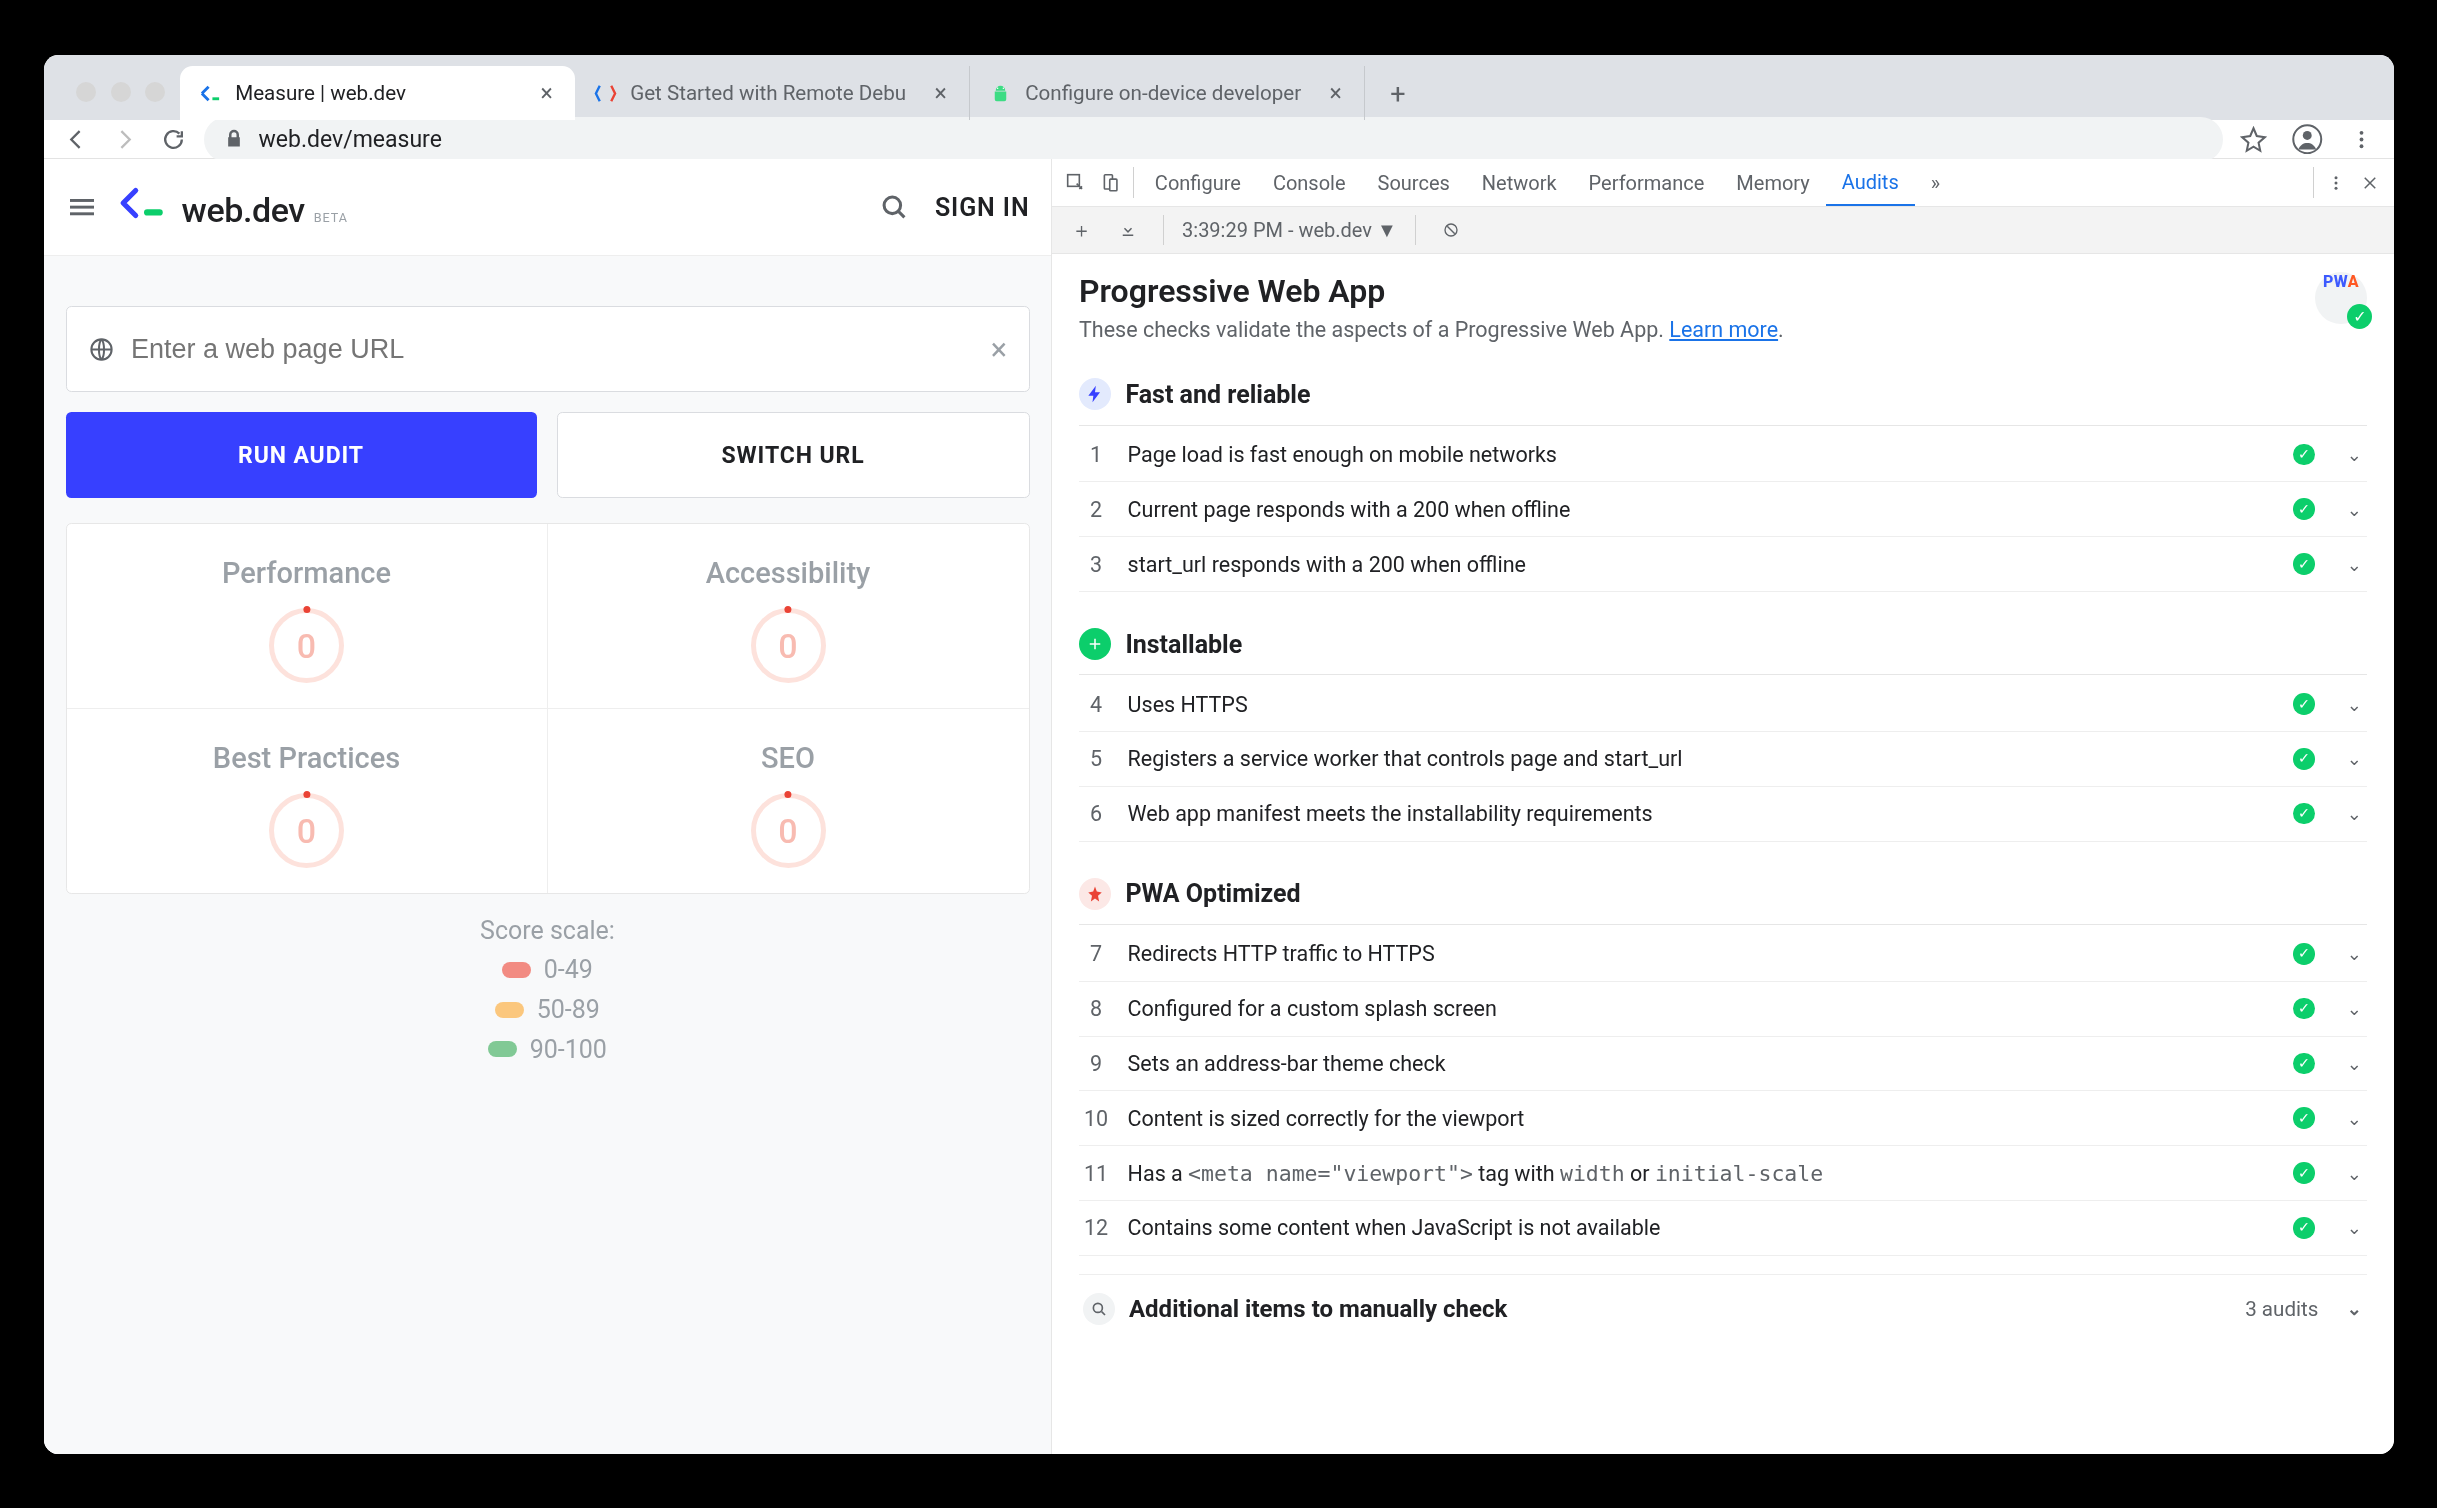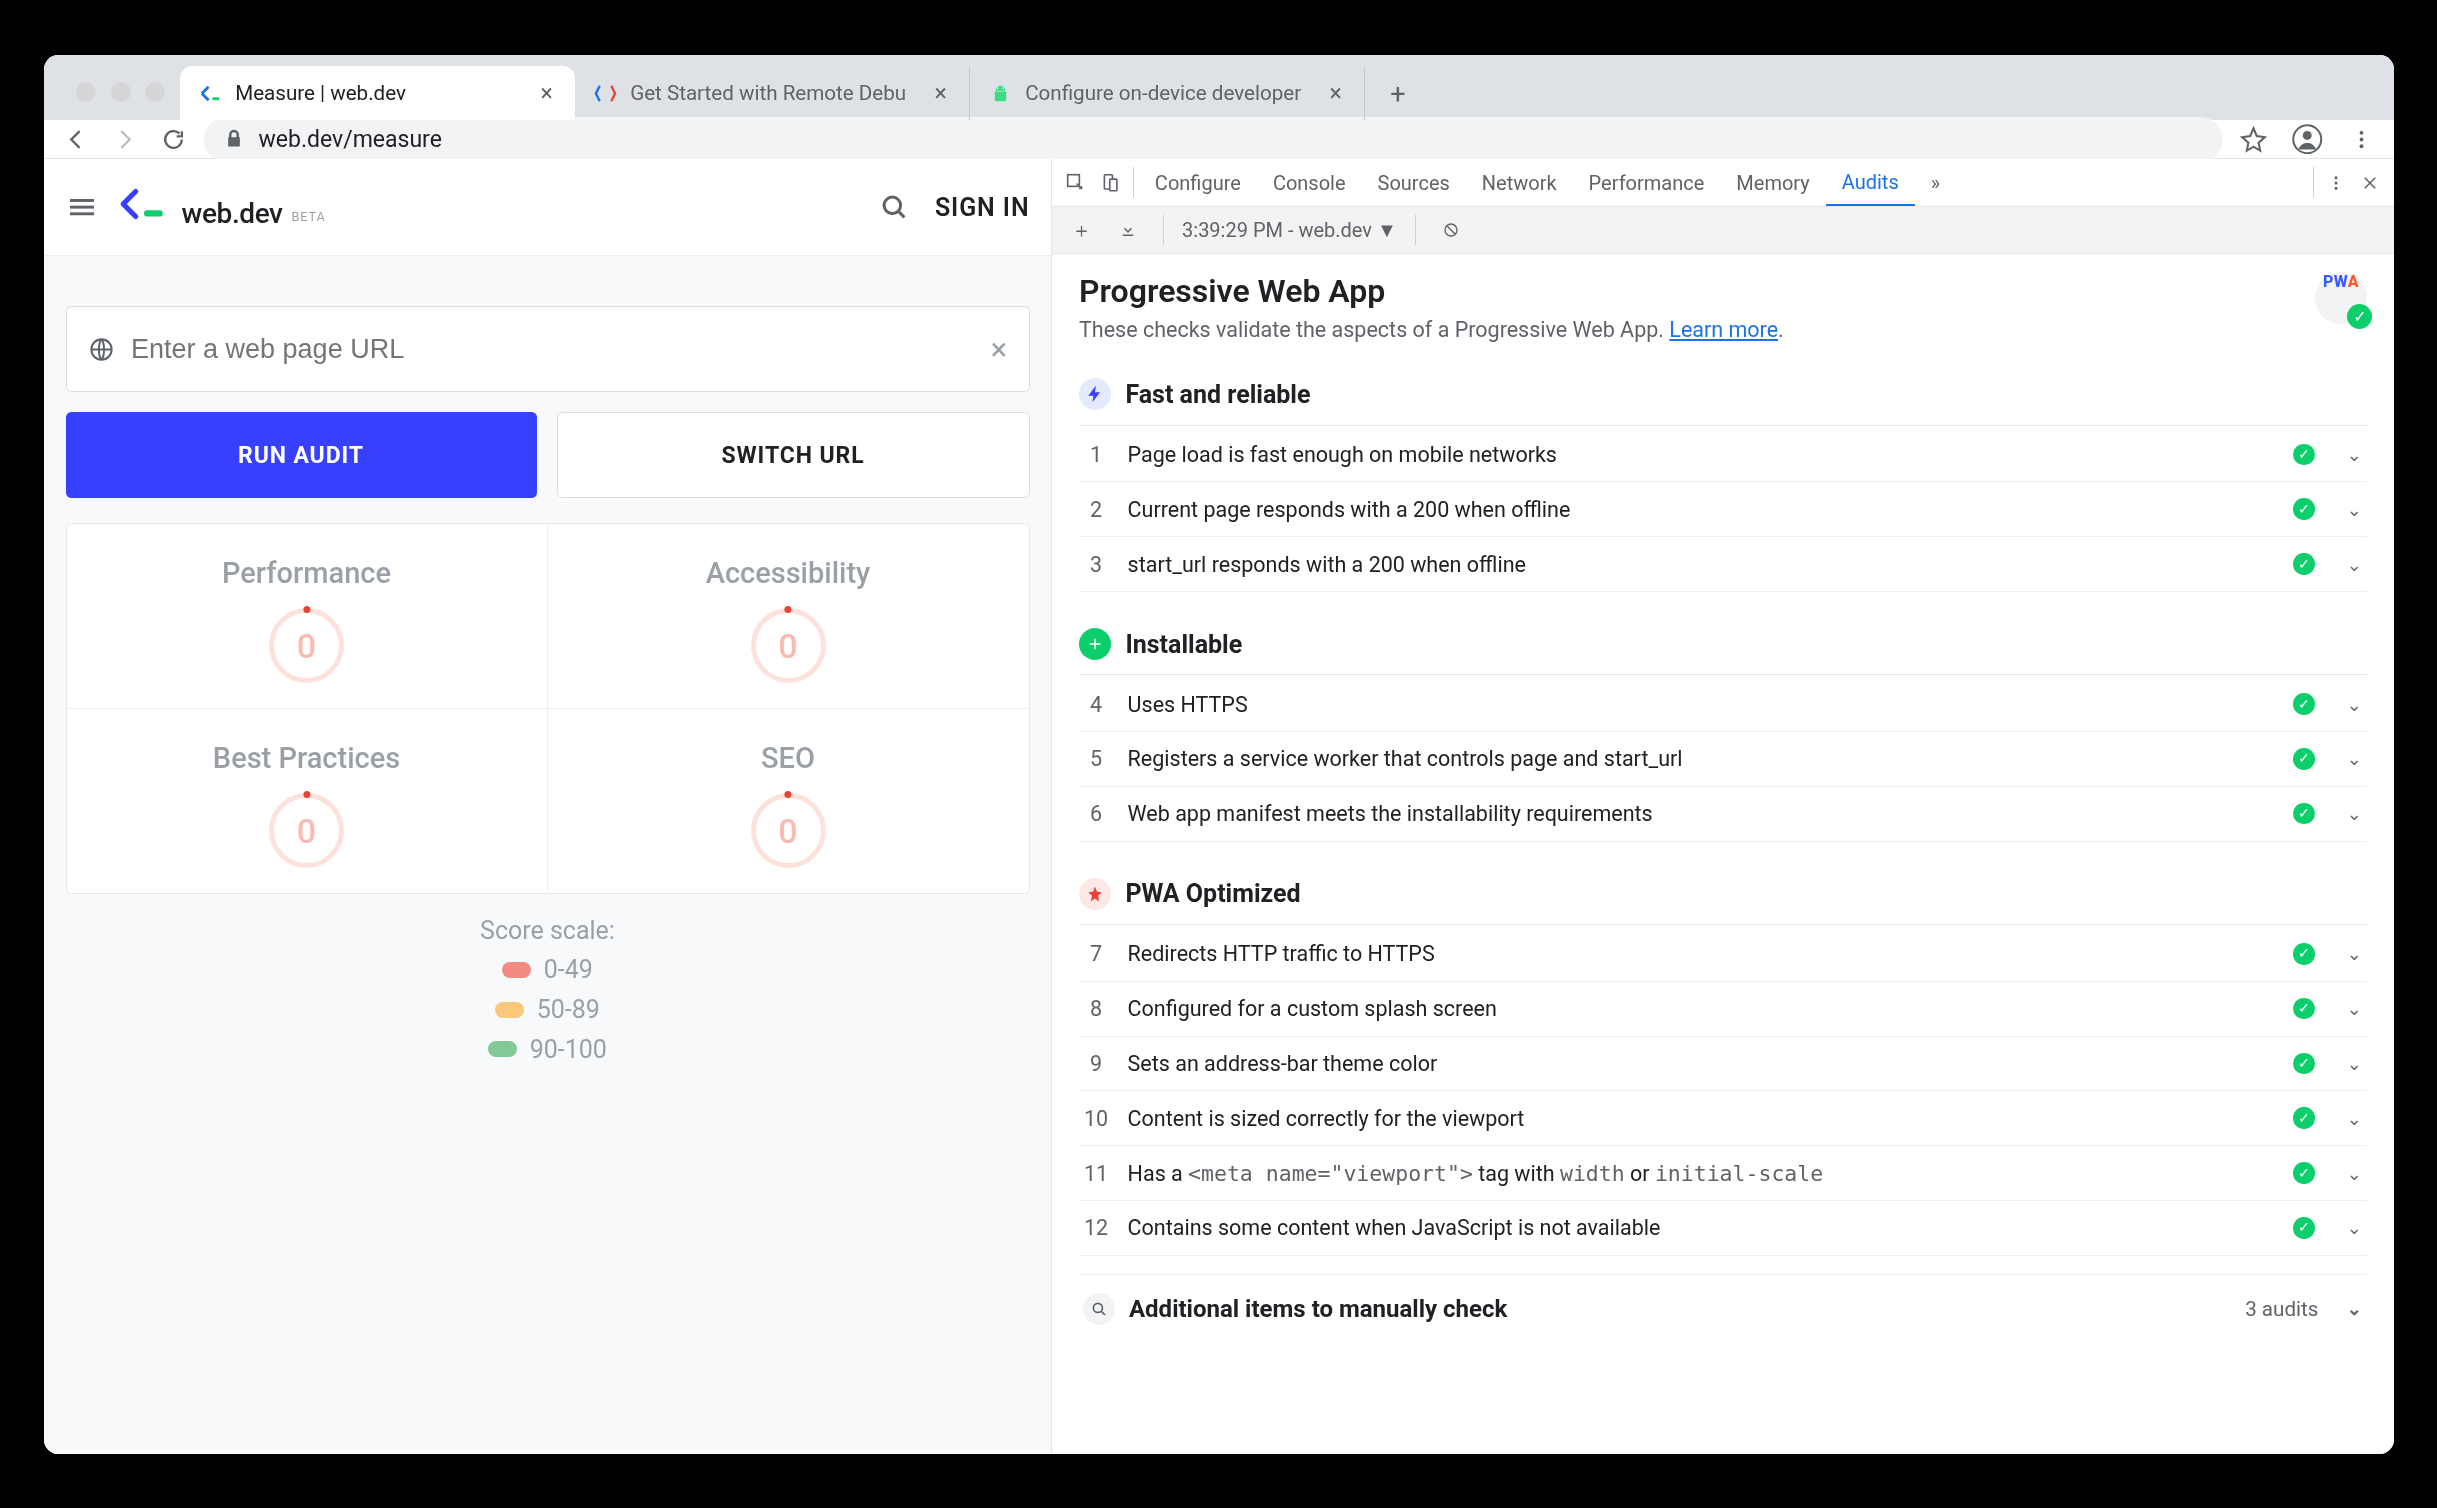--- a/index.html
+++ b/index.html
@@ -90,21 +90,21 @@
   
   .page-header {
     height: 97px;
     display:flex; align-items:center;
     padding: 0 21.5px;
     border-bottom: 0.9px solid #eee;
   }
   .hamburger svg { width:32px; height:32px; }
   .logo-wrap { display:flex; align-items:baseline; gap:3.6px; margin-left: 21.5px;}
   .logo-mark { display:flex; align-items:center; }
-  .logo-text { font-size:28px; font-weight:500; color:#202124; letter-spacing:-0.4px; margin-left:9px; }
+  .logo-text { font-size:34px; font-weight:500; color:#202124; letter-spacing:-0.4px; margin-left:9px; }
   .logo-beta { font-size:12.6px; color:#9aa0a6; margin-left:5.4px; align-self: flex-end; margin-bottom: 5.4px; letter-spacing: 0.9px; }
   .page-header-actions { margin-left:auto; display:flex; align-items:center; gap:25px;}
   .sign-in { font-size:25px; font-weight:600; color:#202124; letter-spacing:0.9px;}
 
   
   .page-body { flex:1; background:#f8f9fa; padding: 50px 21.5px 21.5px 21.5px; overflow:auto;}
   .url-box {
     background:#fff;
     border:0.9px solid #dadce0;
     border-radius:5.4px;
@@ -549,21 +549,21 @@
                 <div class="audit-chevron">⌄</div>
               </div>
               <div class="audit-row">
                 <div class="audit-num">8</div>
                 <div class="audit-text">Configured for a custom splash screen</div>
                 <div class="audit-check">✓</div>
                 <div class="audit-chevron">⌄</div>
               </div>
               <div class="audit-row">
                 <div class="audit-num">9</div>
-                <div class="audit-text">Sets an address-bar theme color</div>
+                <div class="audit-text">Sets an address-bar theme check</div>
                 <div class="audit-check">✓</div>
                 <div class="audit-chevron">⌄</div>
               </div>
               <div class="audit-row">
                 <div class="audit-num">10</div>
                 <div class="audit-text">Content is sized correctly for the viewport</div>
                 <div class="audit-check">✓</div>
                 <div class="audit-chevron">⌄</div>
               </div>
               <div class="audit-row">

